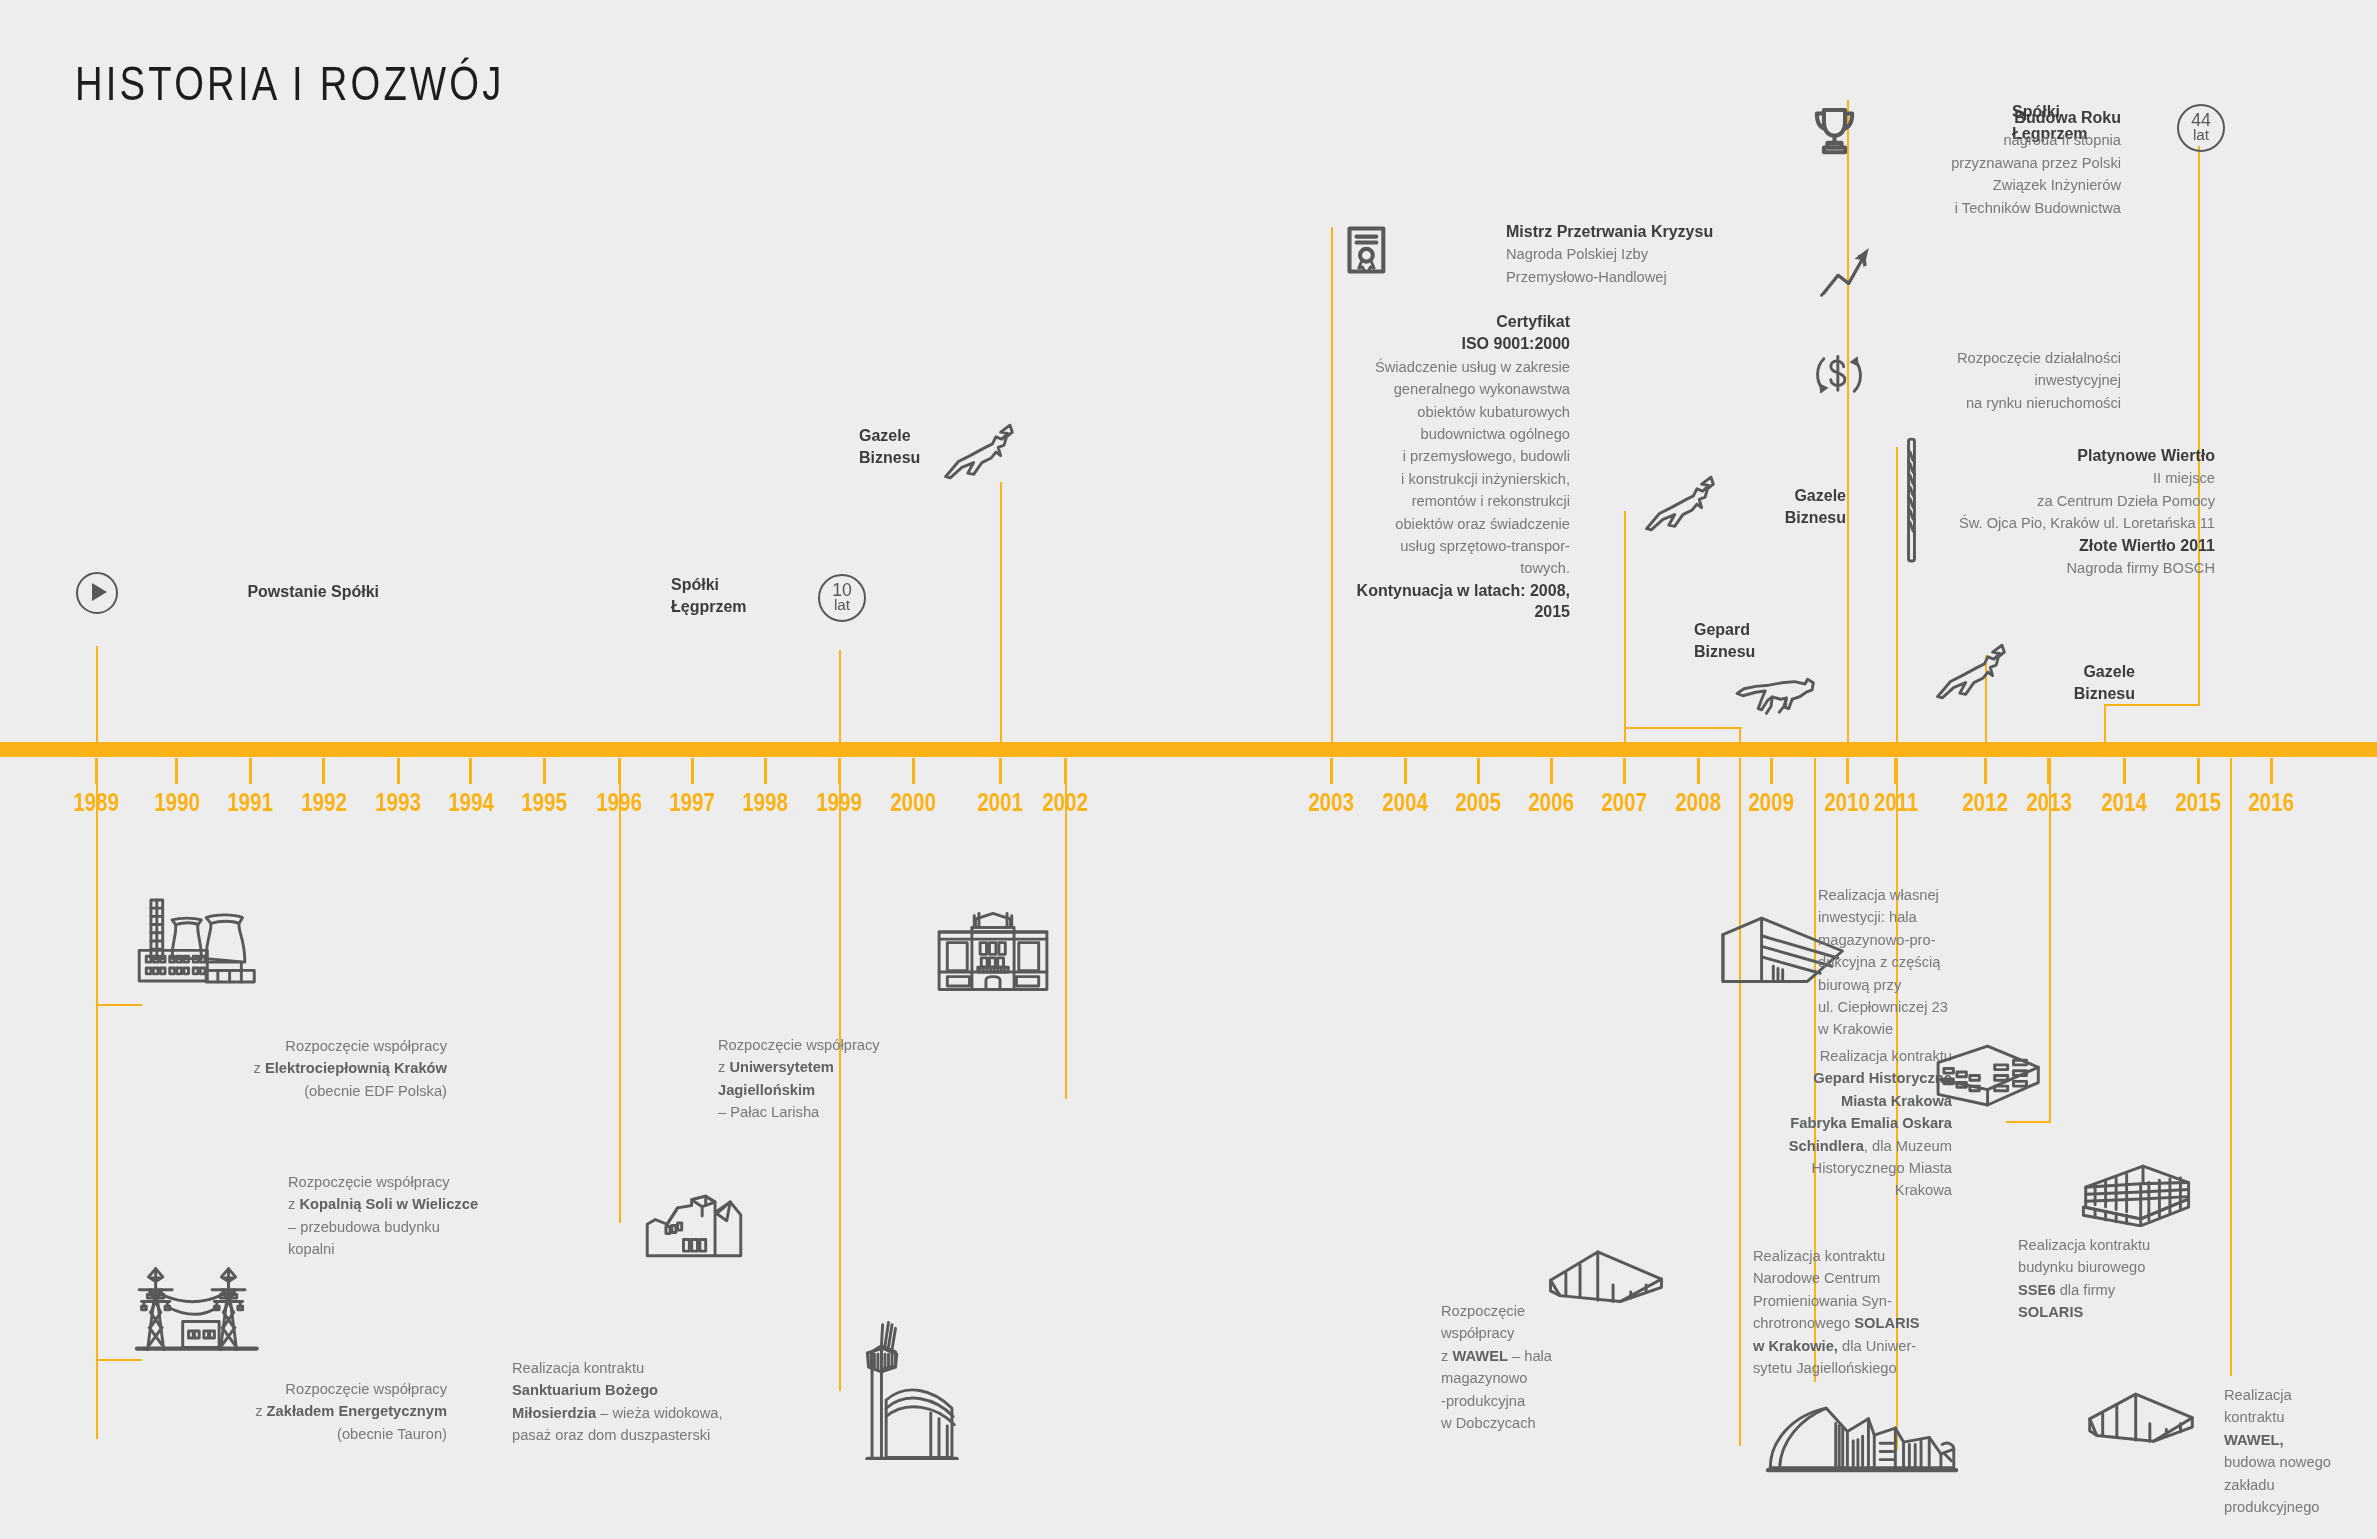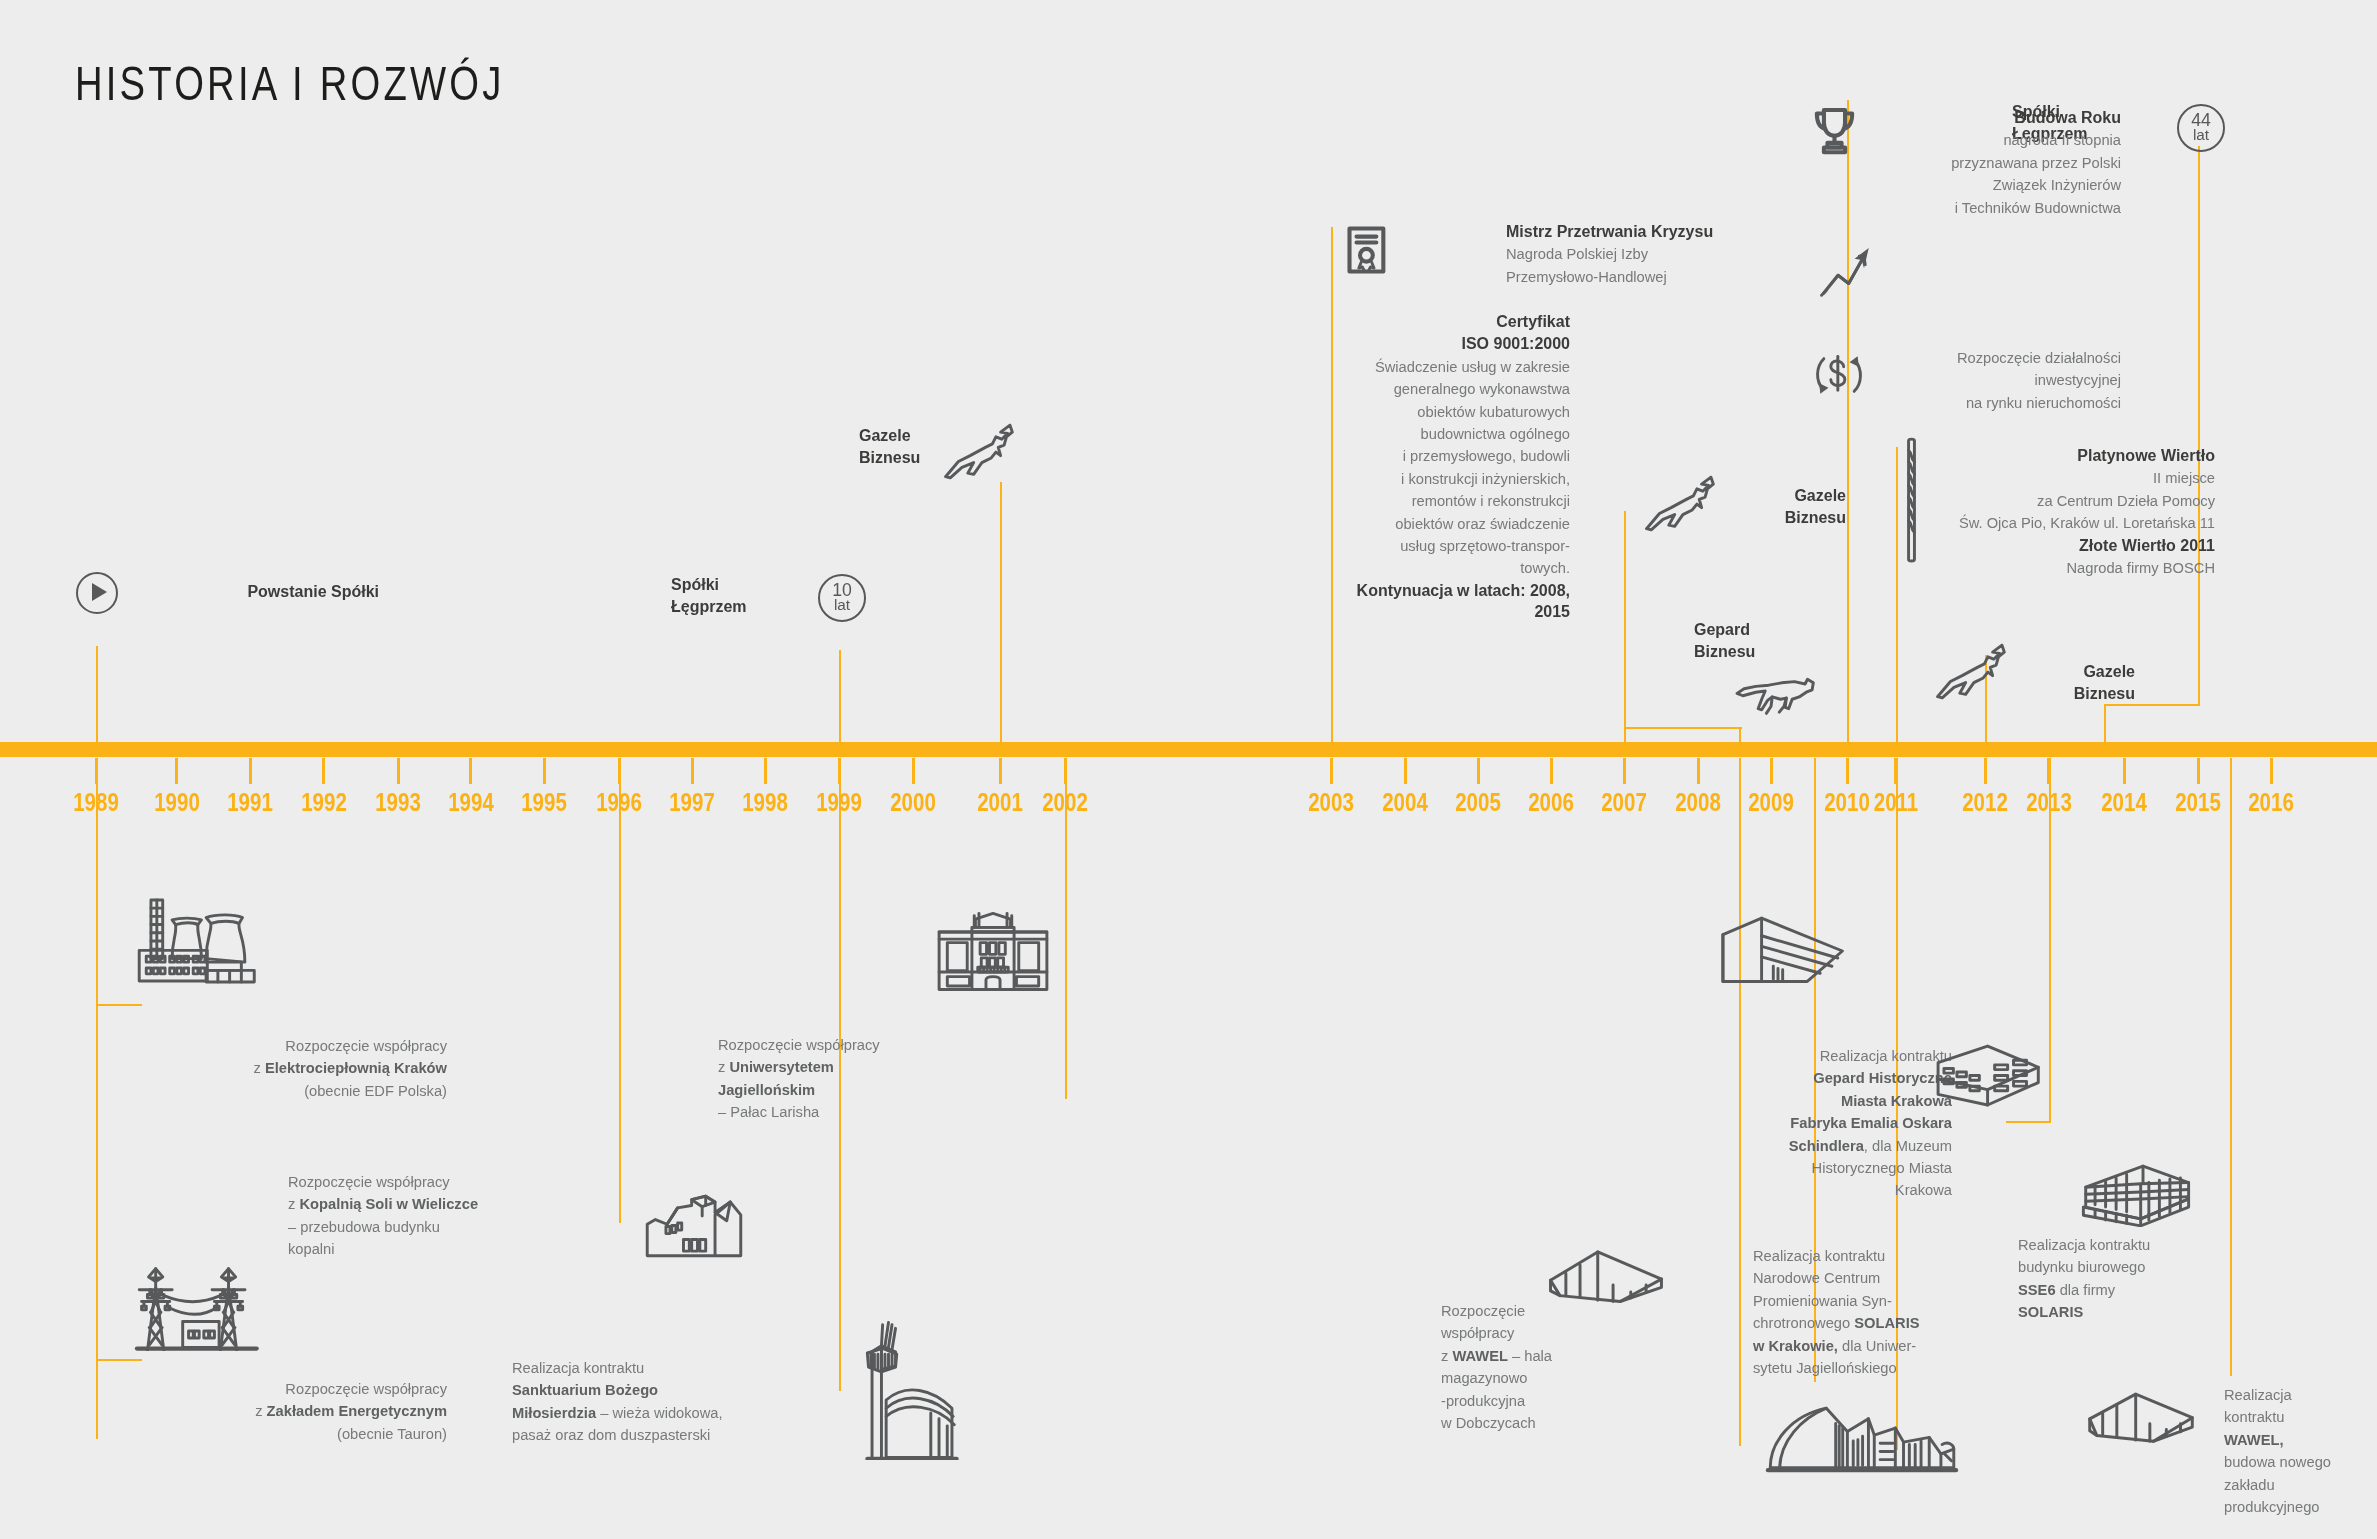--- a/index.html
+++ b/index.html
@@ -547,20 +547,29 @@
       <path class="t" d="M120 40 V116 M126 44 V116 M132 48 V116"></path>
       <path class="t" d="M150 70 V112 M158 68 V112 M166 62 V112"></path>
       <path class="t" d="M196 74 H218 M196 88 H218 M196 102 H218"></path>
       <path class="t" d="M246 76 V116 M256 76 V116 M266 70 V116"></path>
       <path class="t" d="M302 76 C312 70 322 76 322 84"></path>
       <path class="t" d="M306 92 L318 104"></path>
       <path class="s" d="M4 120 H326"></path>
     </svg>
   </div>
 
+  <div class="tb r" id="bi-8" style="left:1818px;top:884px;width:235px;">
+      <div>Realizacja własnej</div>
+      <div>inwestycji: hala</div>
+      <div>magazynowo-pro-</div>
+      <div>dukcyjna z częścią</div>
+      <div>biurową przy</div>
+      <div>ul. Ciepłowniczej 23</div>
+      <div>w Krakowie</div>
+    </div>
   <div class="ico" style="left:1931px;top:1040px;">
     <svg width="112" height="71" viewBox="0 0 190 120">
       <path class="t" d="M12 38 L96 10 L182 46 L96 84 L12 66 Z"></path>
       <path class="t" d="M12 66 V92 L96 110 V84"></path>
       <path class="t" d="M182 46 V72 L96 110"></path>
       <g class="t">
         <rect x="22" y="48" width="16" height="8"></rect>
           <rect x="44" y="54" width="16" height="8"></rect>
           <rect x="66" y="60" width="16" height="8"></rect>
         <rect x="22" y="66" width="16" height="8"></rect>

